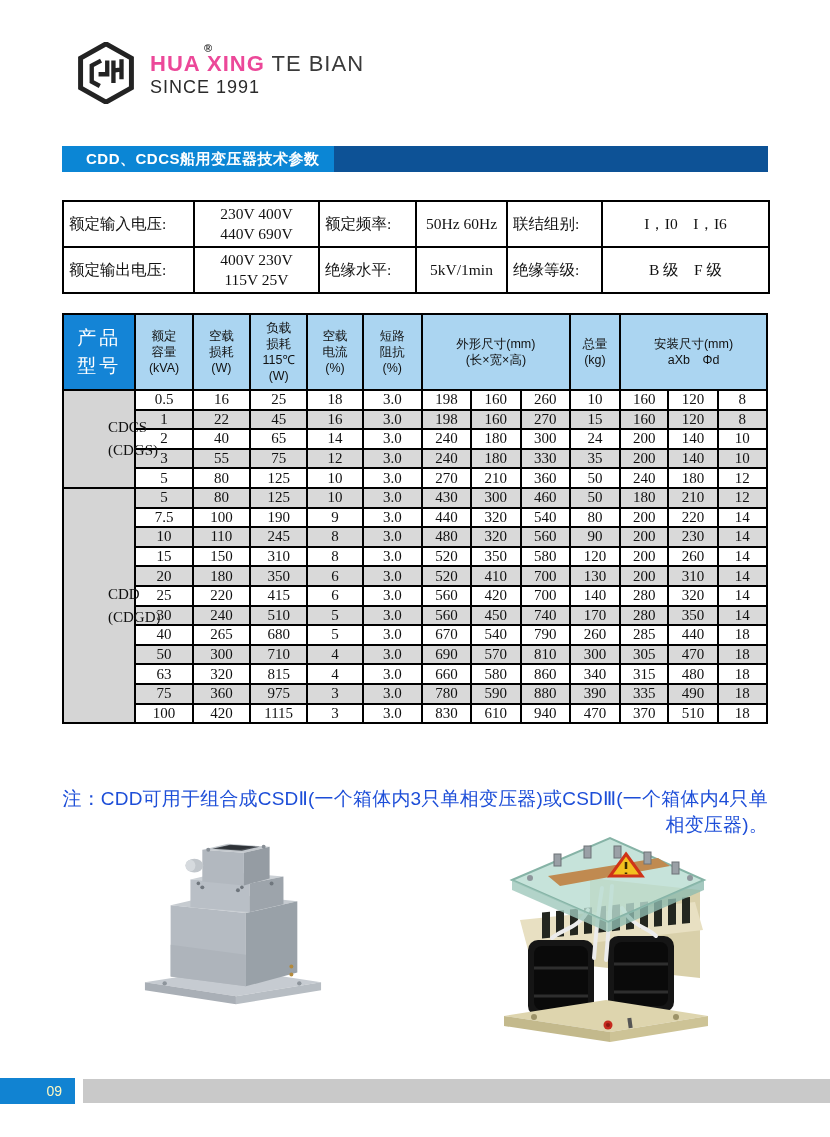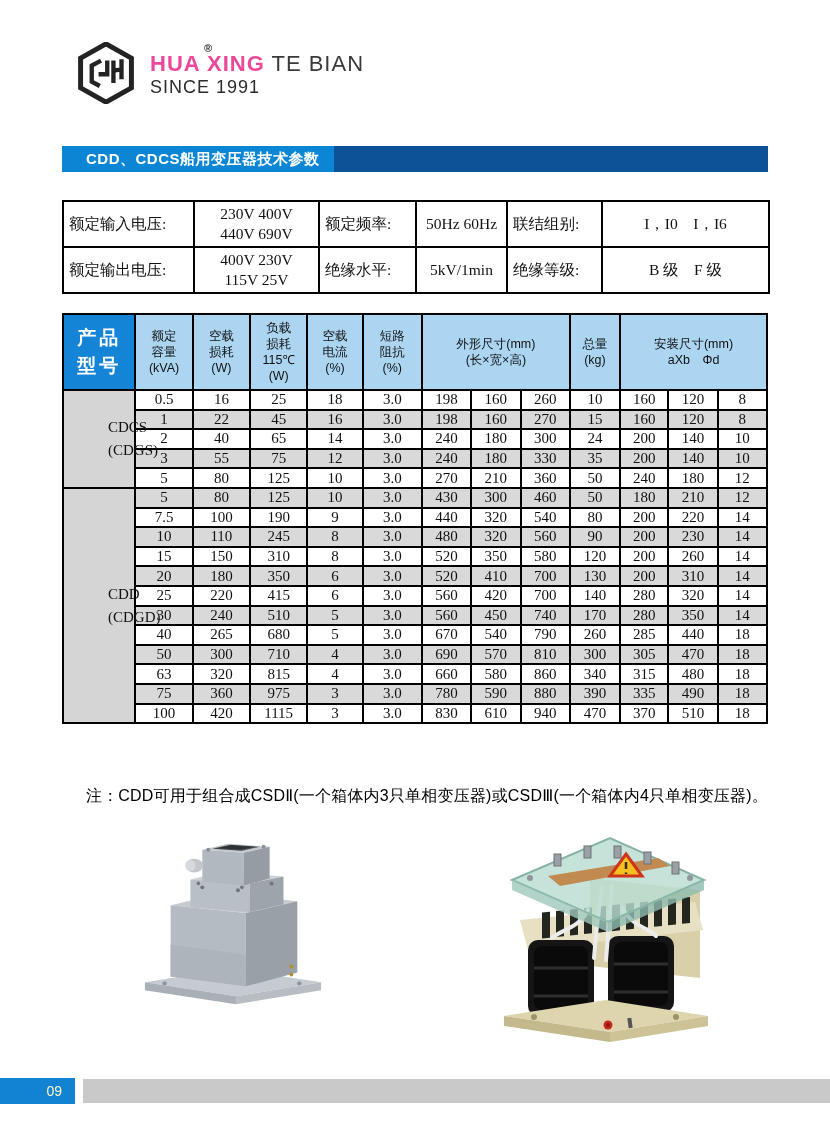--- a/index.html
+++ b/index.html
@@ -43,35 +43,35 @@
   .main-table {
     position:absolute; left:62px; top:313px; width:706px;
     border-collapse:collapse; table-layout:fixed; color:#111;
   }
   .main-table th, .main-table td { border:2px solid #000; }
   .main-table thead th {
     background:#abd5f1; font-weight:normal; font-size:12.5px; line-height:1.3;
     text-align:center; vertical-align:middle; white-space:pre-line; height:76px; padding:2px 0;
   }
   .main-table thead th.model-hd {
-    color:#fff; font-size:19px; font-weight:bold; letter-spacing:3px; line-height:1.45;
+    color:#fff; font-size:19px; font-weight:normal; letter-spacing:3px; line-height:1.45;
   }
   .main-table tbody td {
     font-family:"Liberation Serif","DejaVu Serif",serif; font-size:15px;
     text-align:center; height:19.6px; padding:0 1px; background:#fff;
   }
   .main-table tbody tr.alt td { background:#d9d9d9; }
   .main-table tbody td.model-cell {
     background:#d5d5d5 !important; white-space:pre-line; line-height:1.5; font-size:15px;padding-left:44px;
   }
 
   
   .note {
     position:absolute; left:62px; top:786px; width:706px;
-    text-align:right; font-size:16px; color:#000000; letter-spacing:0.2px;
+    text-align:right; font-size:19px; color:#1d4ed8; letter-spacing:0.2px;
   }
 
   
   .photo { position:absolute; }
   .photo-left { left:133px; top:826px; width:198px; height:192px; }
   .photo-right { left:490px; top:818px; width:232px; height:232px; }
 
   
   .footer-page {
     position:absolute; left:0; top:1078px; width:75px; height:26px;

